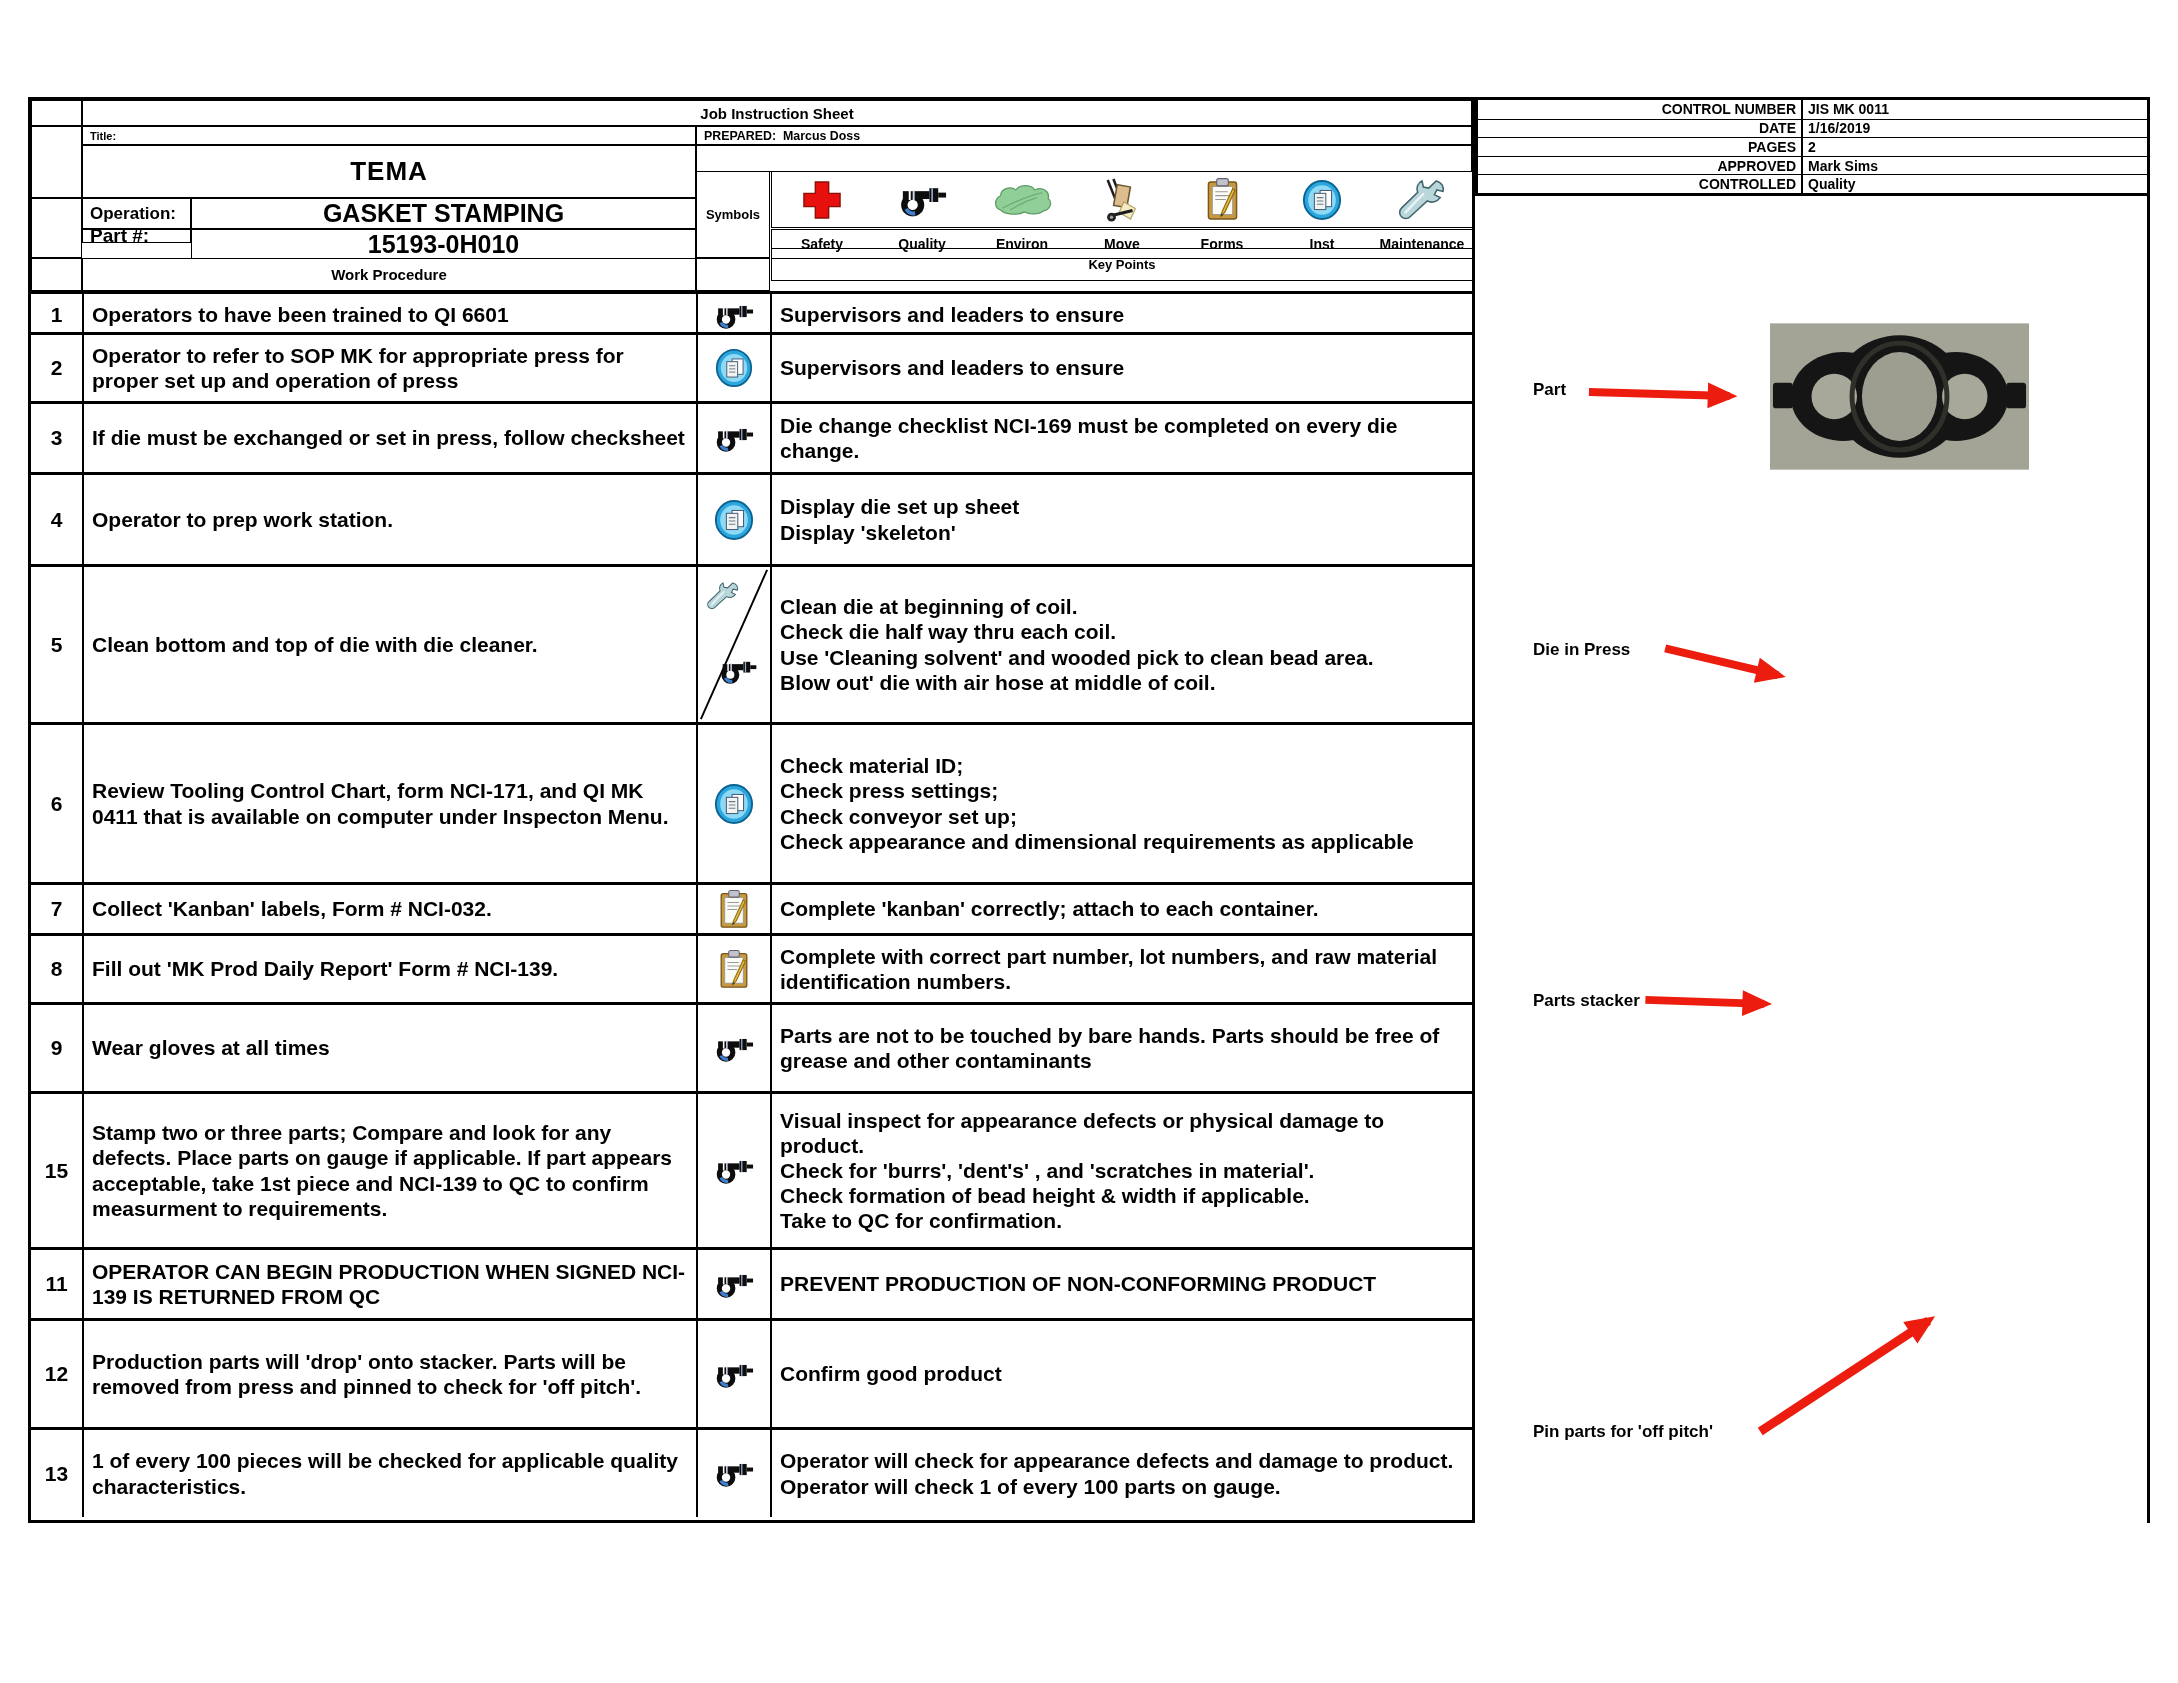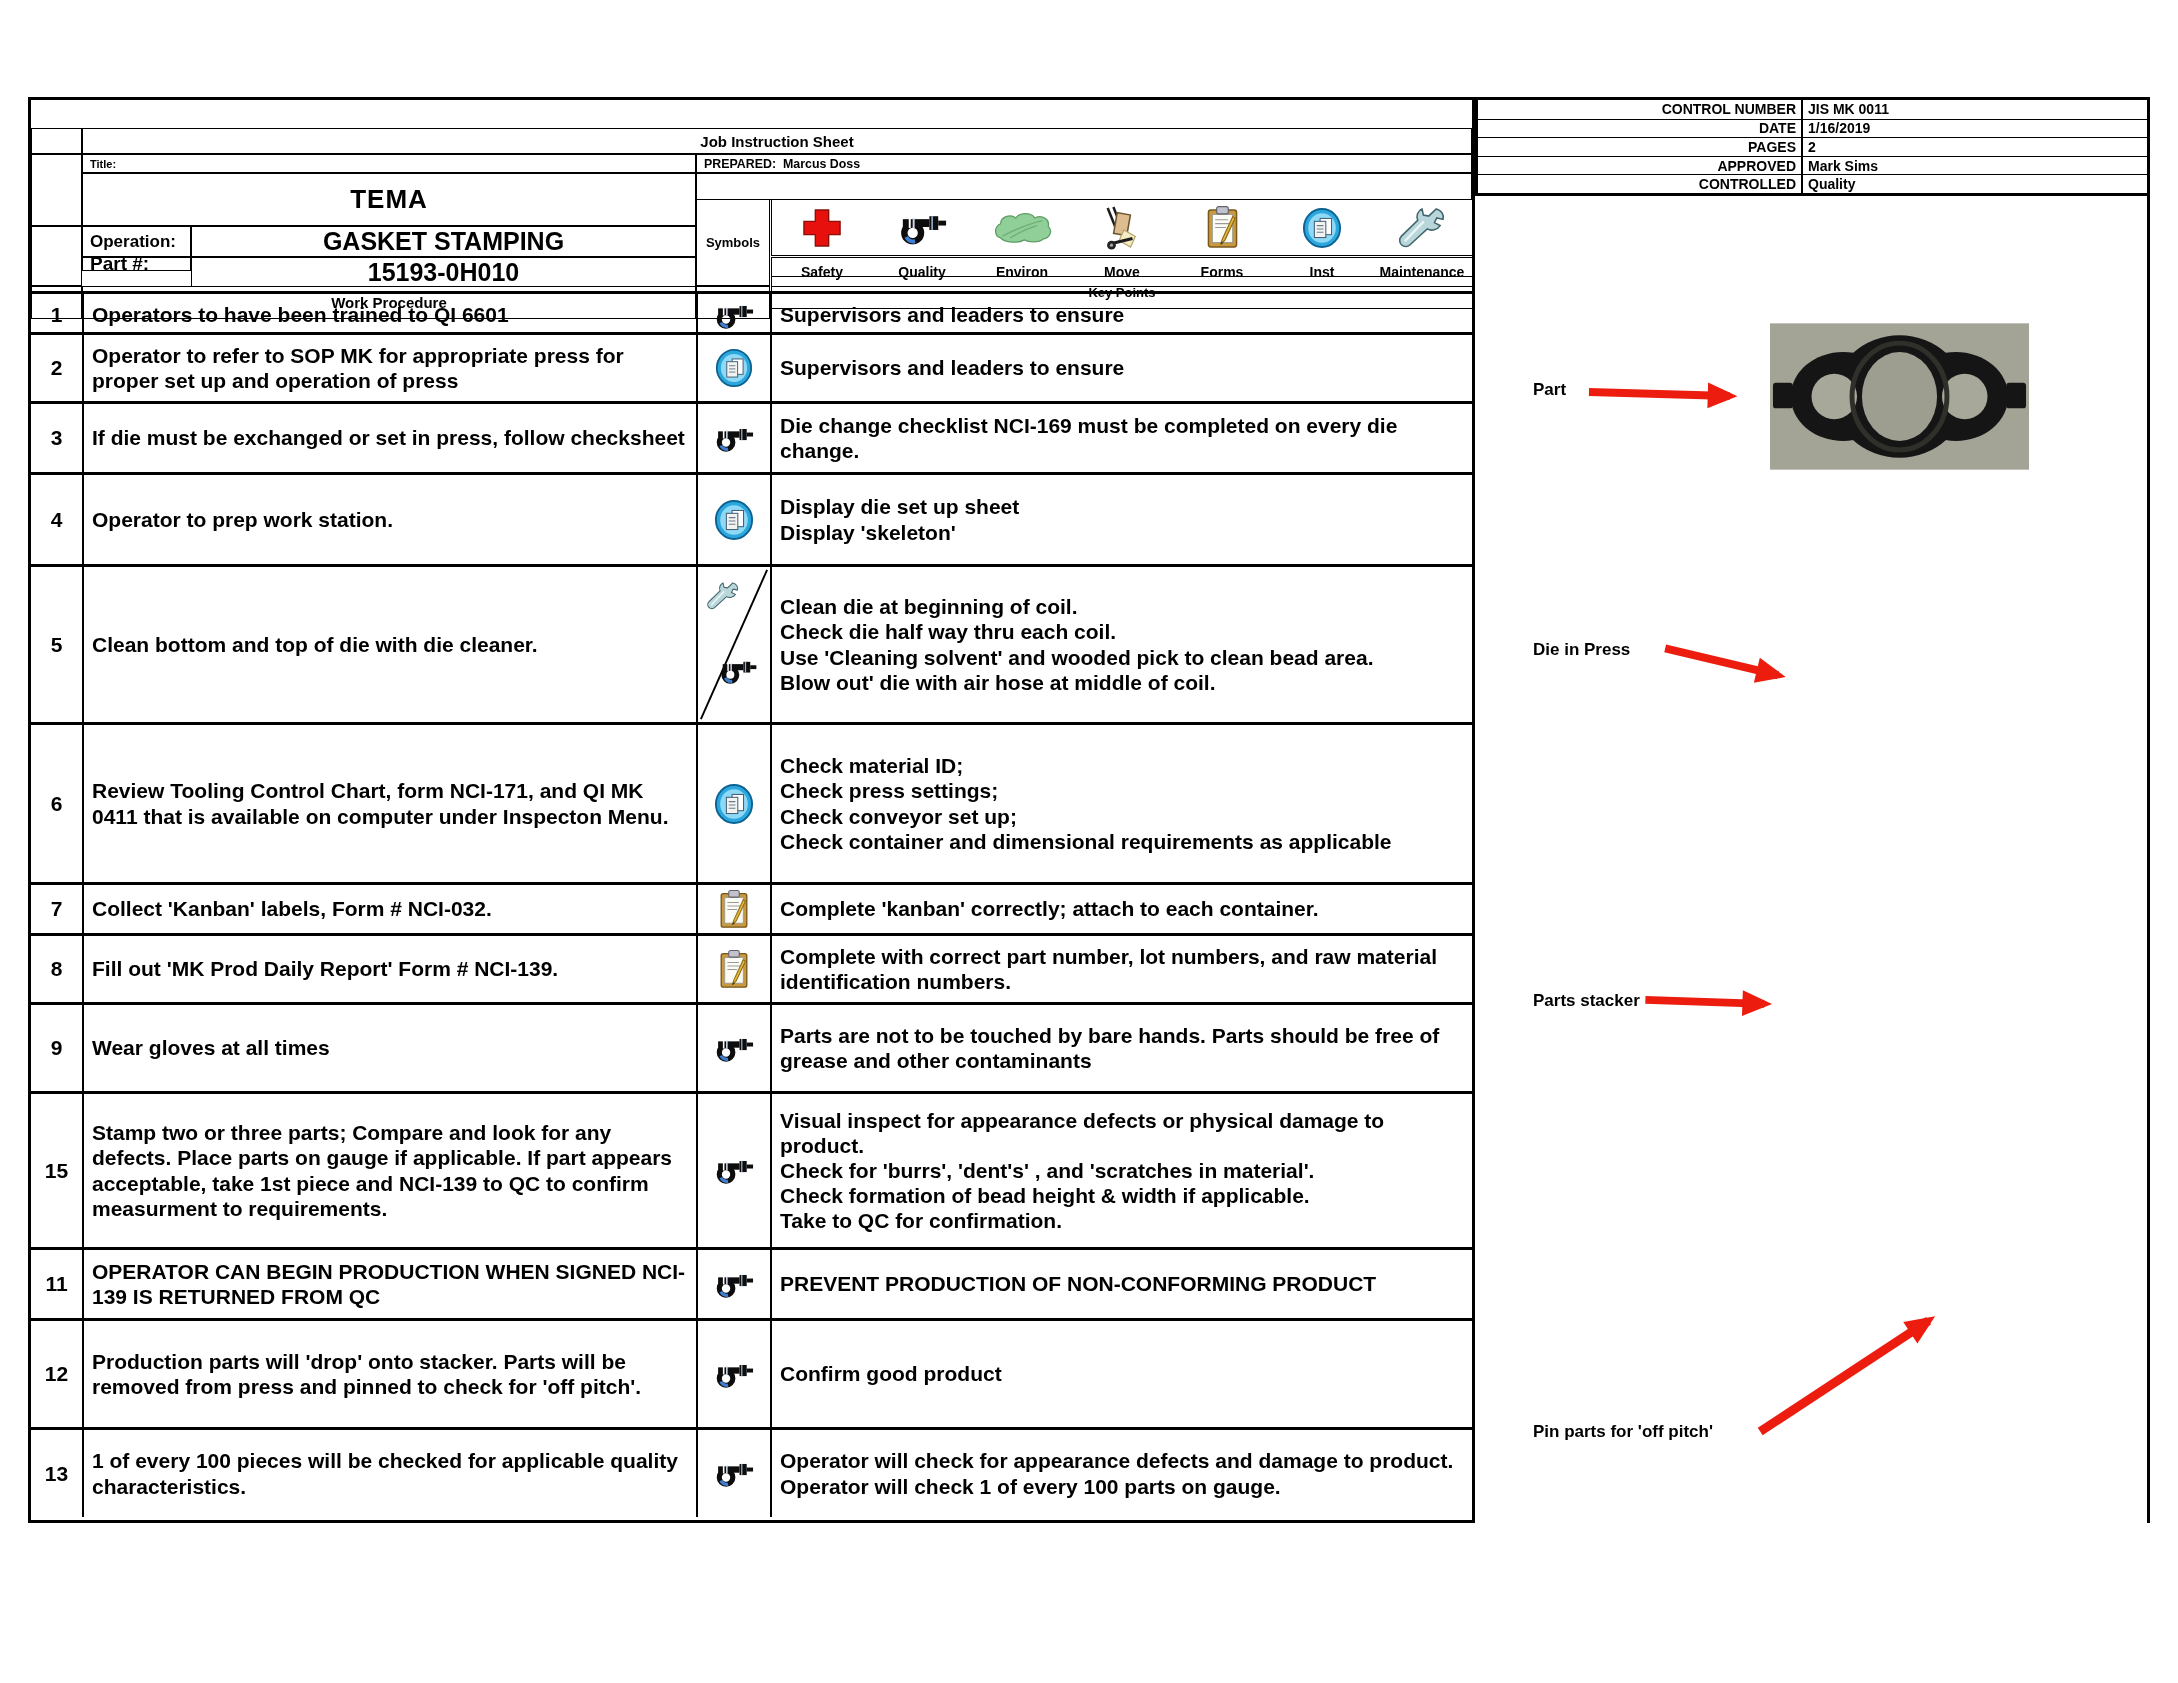--- a/index.html
+++ b/index.html
@@ -1,21 +1,21 @@
 <!DOCTYPE html>
 <html><head>
 <meta charset="utf-8">
 <style>
   html,body{margin:0;padding:0;background:#ffffff;}
   #page{position:relative;width:2178px;height:1683px;background:#ffffff;overflow:hidden;
         font-family:"Liberation Sans","DejaVu Sans",sans-serif;font-weight:bold;color:#000;}
   .abs{position:absolute;box-sizing:border-box;}
   
   #sheet{left:28px;top:97px;width:1447px;height:1426px;border:3px solid #000;}
-  .hcell{position:absolute;box-sizing:border-box;border:1.5px solid #000;overflow:hidden;margin-top:28px;}
+  .hcell{position:absolute;box-sizing:border-box;border:1.5px solid #000;overflow:hidden;}
   .cen{display:flex;align-items:center;justify-content:center;text-align:center;}
   .lft{display:flex;align-items:center;justify-content:flex-start;padding-left:7px;}
   
   #rows{position:absolute;left:0;top:191px;width:1441px;}
   .trow{display:grid;grid-template-columns:51px 614px 74px 702px;border-top:3px solid #000;box-sizing:border-box;}
   .c{box-sizing:border-box;overflow:hidden;}
   .c-num{display:flex;align-items:center;justify-content:center;font-size:21px;}
   .c-proc{border-left:2px solid #000;padding:3px 8px;font-size:21px;line-height:1.2;display:flex;align-items:center;}
   .c-sym{border-left:2px solid #000;display:flex;align-items:center;justify-content:center;position:relative;}
   .c-kp{border-left:2px solid #000;padding:21px 8px;font-size:21px;line-height:1.2;white-space:pre-line;display:flex;align-items:center;}
@@ -234,21 +234,21 @@
         <div class="c c-num">6</div>
         <div class="c c-proc">Review Tooling Control Chart, form NCI-171,  and QI MK 0411 that is available on computer under Inspecton Menu.</div>
         <div class="c c-sym">
             <svg width="40" height="42" viewBox="0 0 40 42">
               <use href="#ic-inst"></use>
             </svg>
           </div>
         <div class="c c-kp">Check material ID;
 Check press settings;
 Check conveyor set up;
-Check container and dimensional requirements as applicable</div>
+Check appearance and dimensional requirements as applicable</div>
       </div>
 
       <div class="trow" style="height:51px">
         <div class="c c-num">7</div>
         <div class="c c-proc">Collect 'Kanban' labels, Form # NCI-032.</div>
         <div class="c c-sym">
             <svg width="30" height="41" viewBox="0 0 30 41">
               <use href="#ic-forms"></use>
             </svg>
           </div>

